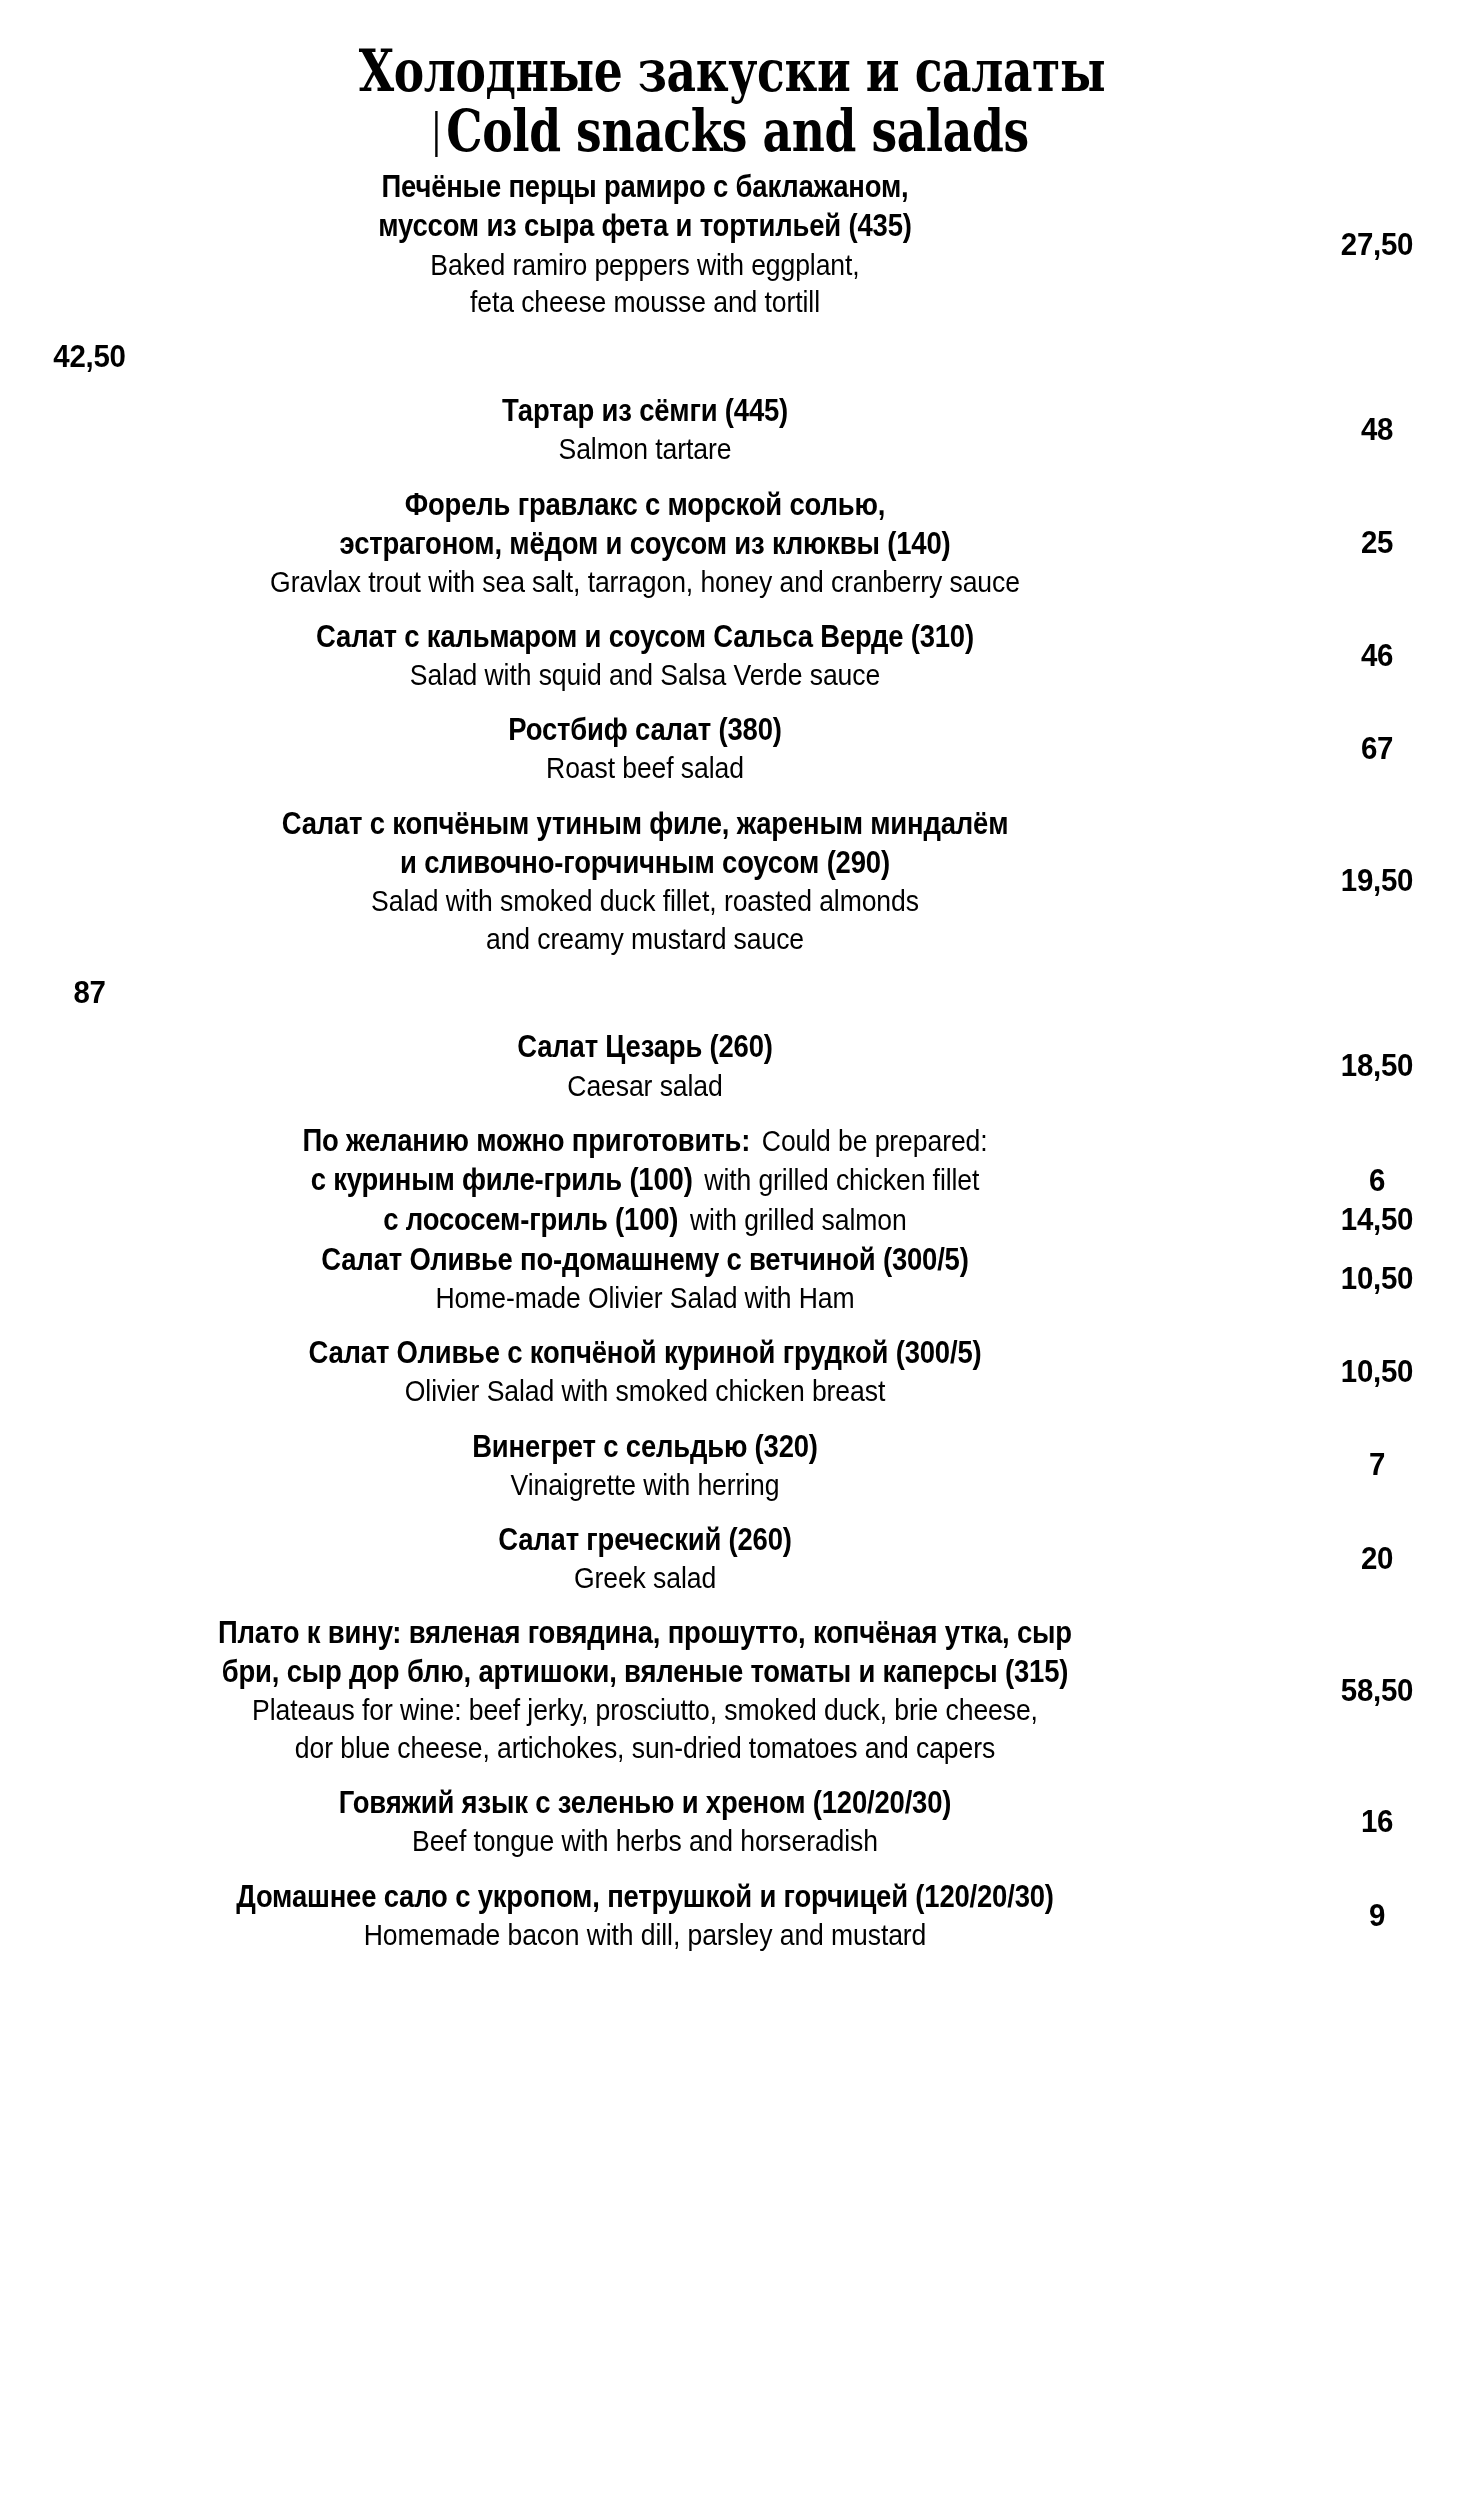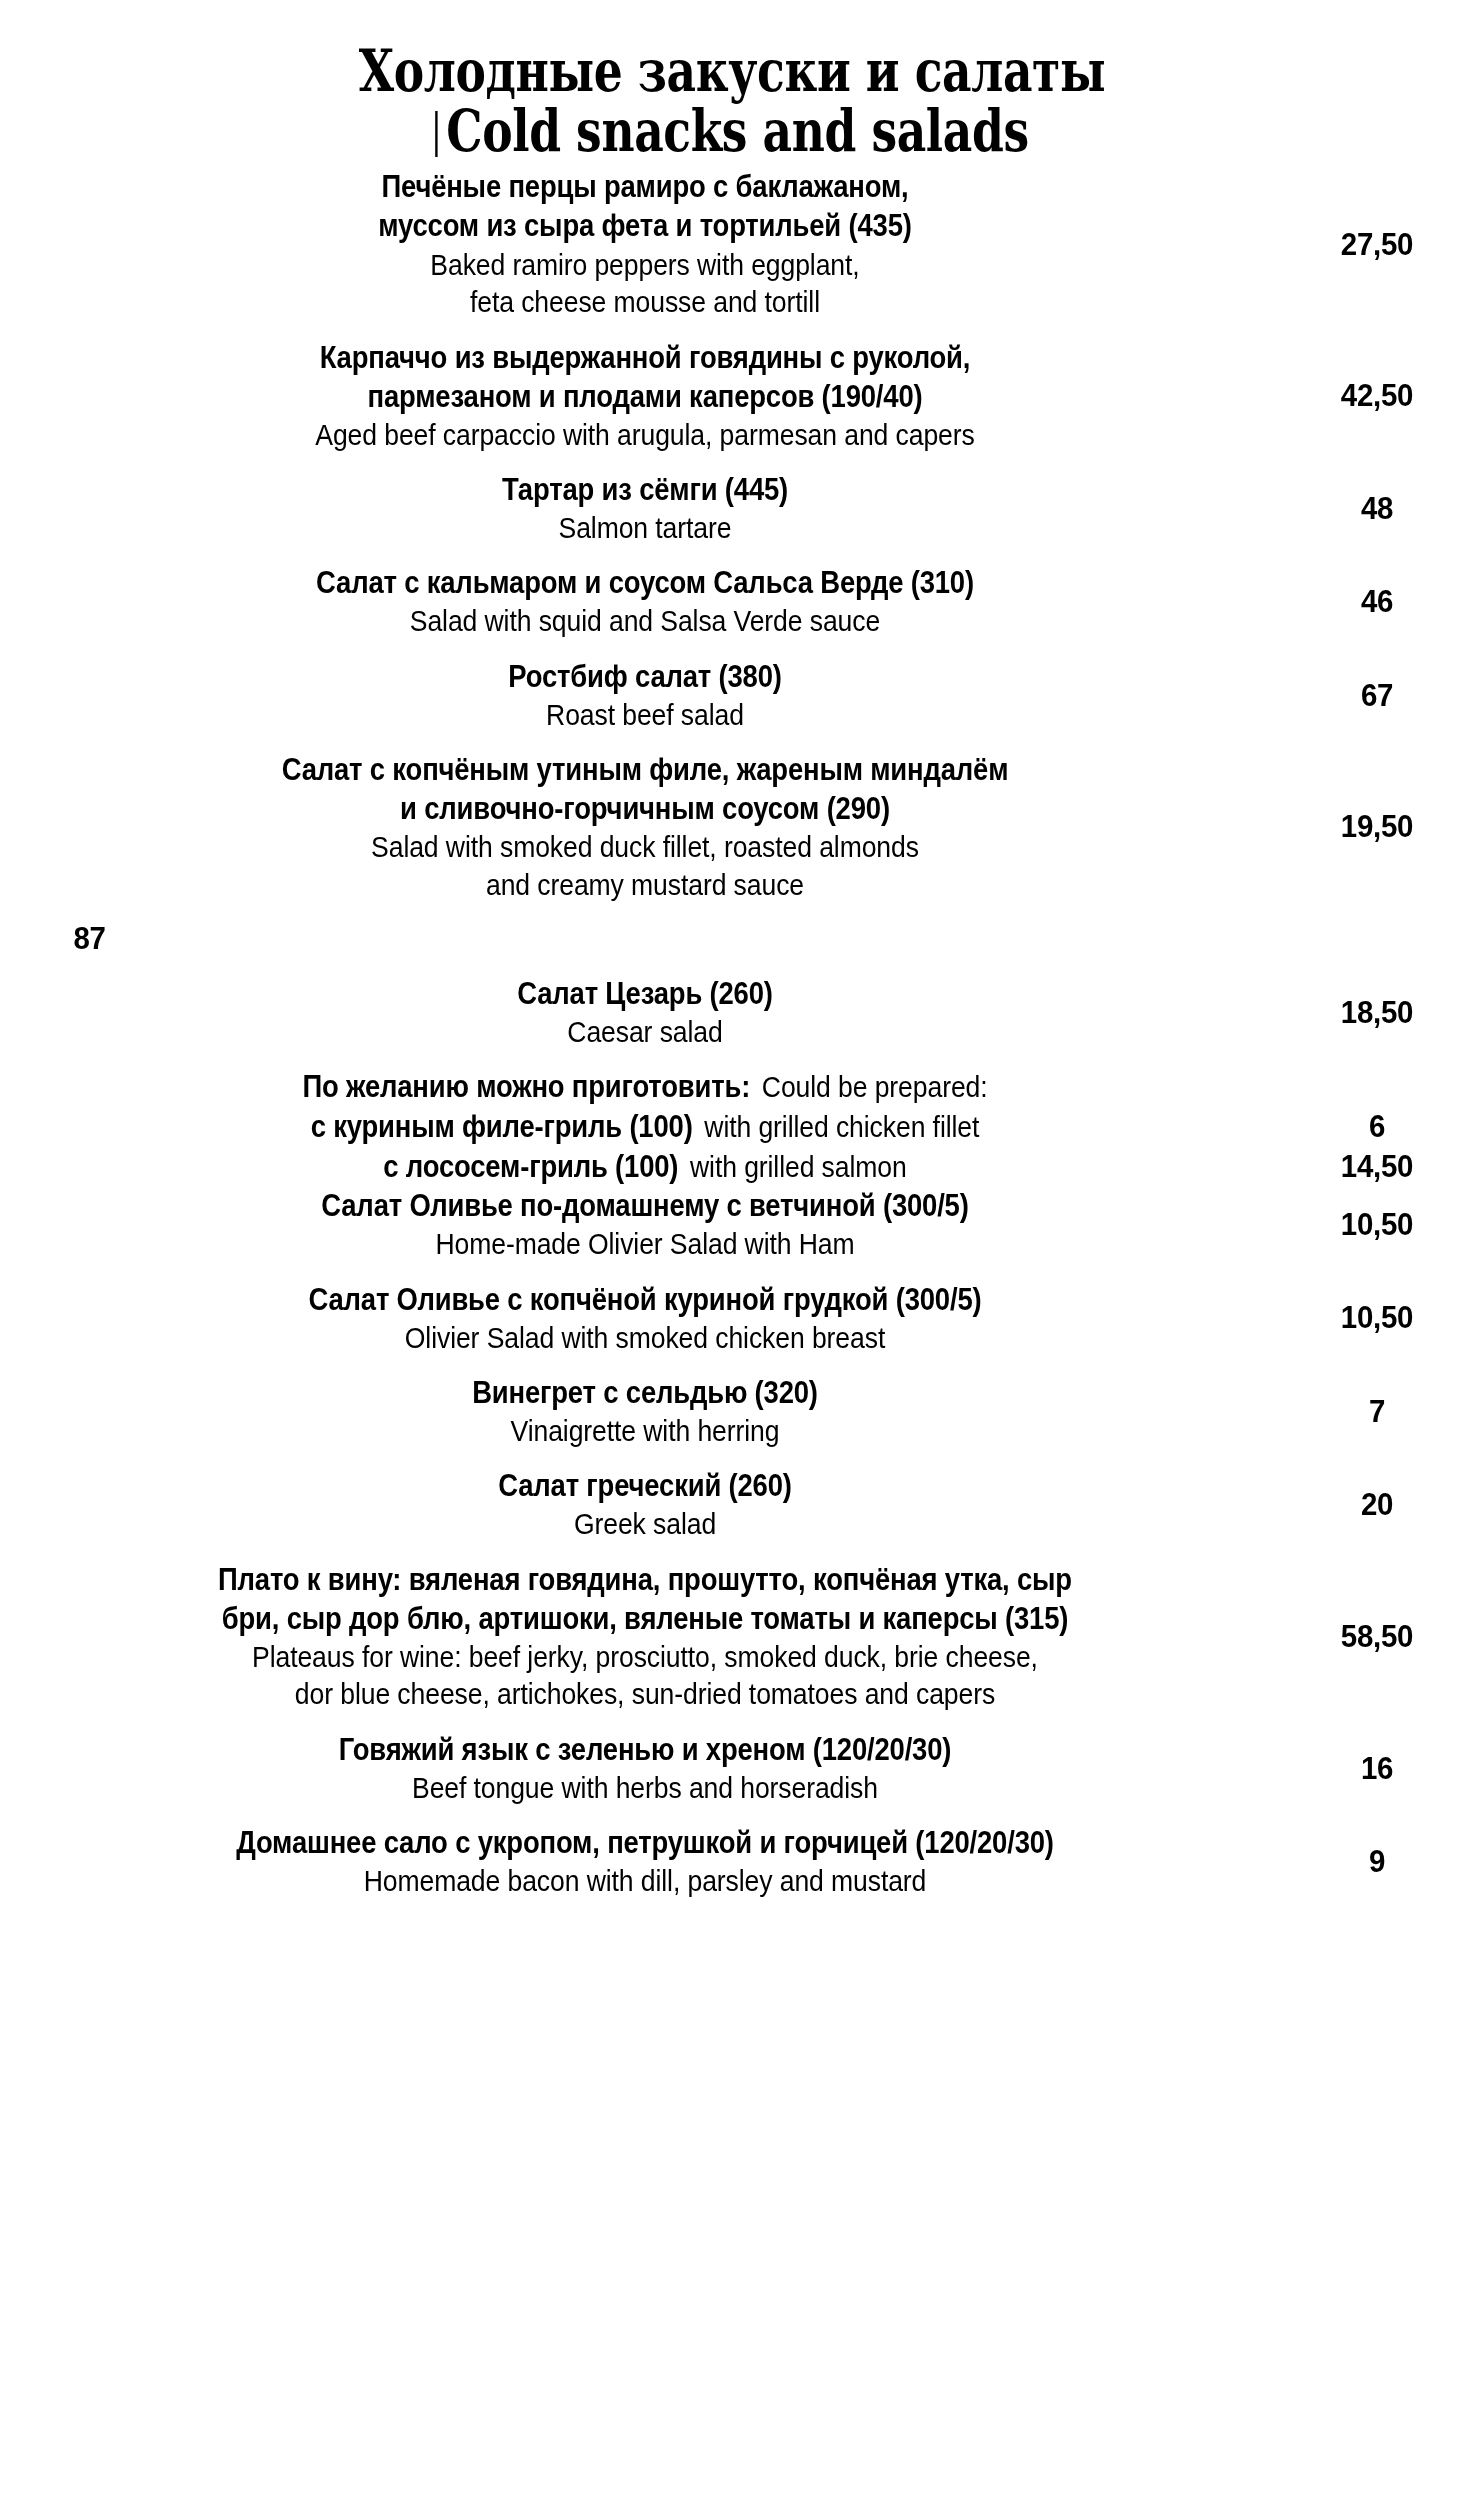--- a/index.html
+++ b/index.html
@@ -145,33 +145,36 @@
       <div class="menu-item">
         <div class="item-text">
           <span class="ru">Печёные перцы рамиро с баклажаном,</span>
           <span class="ru">муссом из сыра фета и тортильей (435)</span>
           <span class="en">Baked ramiro peppers with eggplant,</span>
           <span class="en">feta cheese mousse and tortill</span>
         </div>
         <div class="item-price">27,50</div>
       </div>
       <div class="menu-item">
-        <div class="item-text">
-          <span class="ru">Карпаччо из выдержанной говядины с руколой,</span>
-          <span class="ru">пармезаном и плодами каперсов (190/40)</span>
-          <span class="en">Aged beef carpaccio with arugula, parmesan and capers</span>
-        </div>
         <div class="item-price">42,50</div>
       </div>
       <div class="menu-item">
         <div class="item-text">
           <span class="ru">Тартар из сёмги (445)</span>
           <span class="en">Salmon tartare</span>
         </div>
         <div class="item-price">48</div>
+      </div>
+      <div class="menu-item">
+        <div class="item-text">
+          <span class="ru">Форель гравлакс с морской солью,</span>
+          <span class="ru">эстрагоном, мёдом и соусом из клюквы (140)</span>
+          <span class="en">Gravlax trout with sea salt, tarragon, honey and cranberry sauce</span>
+        </div>
+        <div class="item-price">25</div>
       </div>
       <div class="menu-item">
         <div class="item-text">
           <span class="ru">Салат с кальмаром и соусом Сальса Верде (310)</span>
           <span class="en">Salad with squid and Salsa Verde sauce</span>
         </div>
         <div class="item-price">46</div>
       </div>
       <div class="menu-item">
         <div class="item-text">

